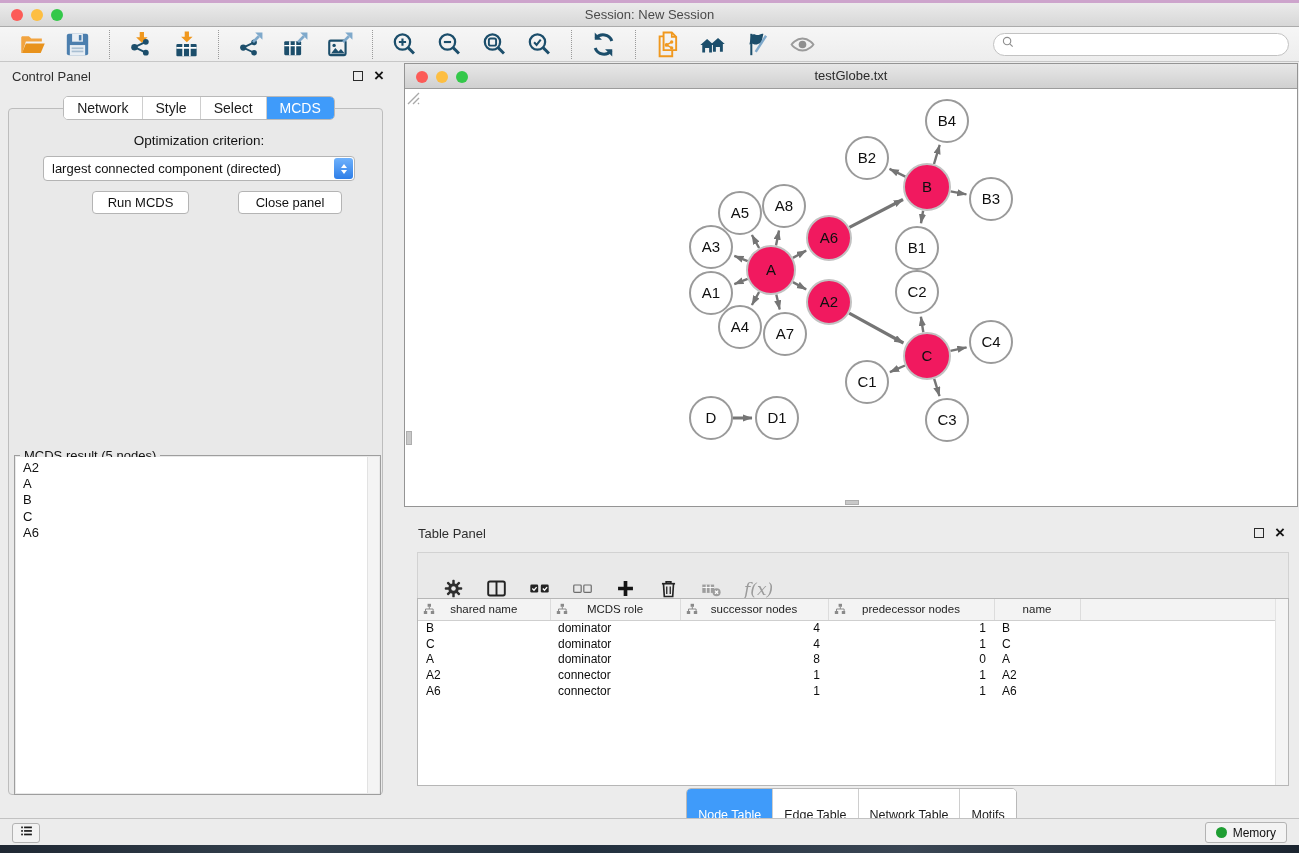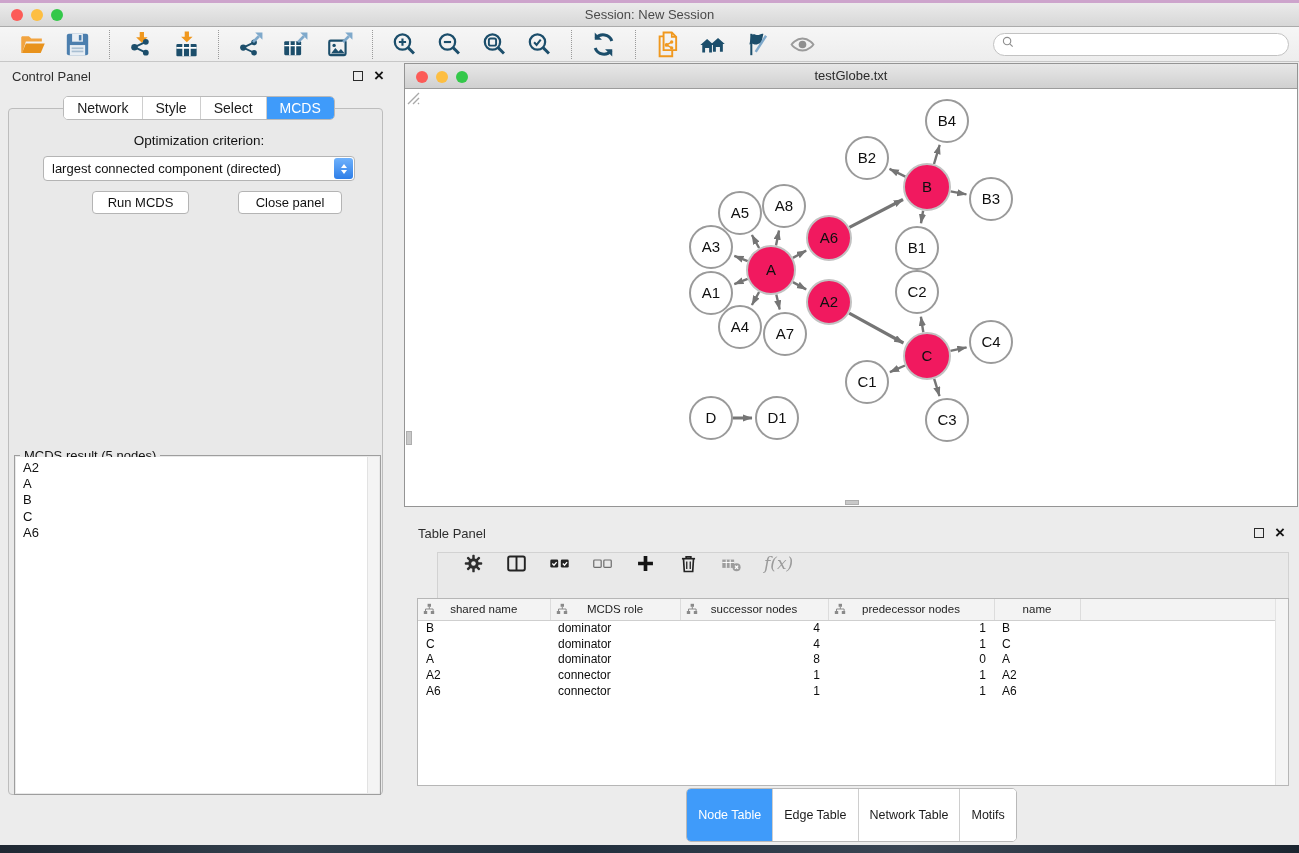--- a/index.html
+++ b/index.html
@@ -65,21 +65,21 @@
   .net-titlebar .title { position:absolute; left:0; right:0; top:4px; text-align:center; font-size:13px; color:#2b2b2b; }
   .net-canvas { position:absolute; left:0; right:0; top:26px; bottom:0; background:#fff; }
   .net-canvas svg { position:absolute; left:0; top:0; }
   .vthumb { position:absolute; left:1px; top:341px; width:6px; height:14px; background:#c9c9c9; border:1px solid #aeaeae; }
   .hthumb { position:absolute; left:440px; bottom:1px; width:14px; height:5px; background:#c9c9c9; border:1px solid #aeaeae; }
   .grip { position:absolute; right:1px; bottom:1px; width:15px; height:15px; }
 
   
   .table-panel { position:absolute; left:404px; top:520px; width:895px; height:296px; }
   .tp-toolbar { position:absolute; left:13px; right:10px; top:32px; height:48px; background:#e9e9e9;
-                border:1px solid #d2d2d2; display:flex; align-items:flex-start; padding-left:14px; gap:0;margin-left:20px; }
+                border:1px solid #d2d2d2; display:flex; align-items:flex-end; padding-left:14px; gap:0; }
   .tp-btn { background:none; border:none; padding:0; margin:0 11px; display:flex; align-items:center; cursor:default; }
   .fx { font-family:"DejaVu Serif", serif; font-style:italic; font-size:17px; color:#9b9b9b; }
   .table-box { position:absolute; left:13px; right:10px; top:78px; height:188px; background:#fff; border:1px solid #b6b6b6; overflow:hidden; }
   table.data { border-collapse:collapse; table-layout:fixed; width:calc(100% - 13px); font-size:12px; }
   table.data th { height:21px; background:#f3f3f3; border-bottom:1px solid #cfcfcf; border-right:1px solid #dcdcdc;
                   font-weight:normal; font-size:11.5px; color:#1e1e1e; position:relative; padding:0; }
   table.data th .hicon { position:absolute; left:5px; top:4px; }
   table.data td { height:15.7px; padding:0 8px; color:#0d0d0d; white-space:nowrap; overflow:hidden; }
   td.num { text-align:right; }
   .tp-tabs-row { position:absolute; left:0; right:0; top:268px; text-align:center; }
@@ -573,15 +573,33 @@
       <div class="scroll-track" style="right:0; top:0; bottom:0; width:13px;"></div>
     </div>
     <div class="tp-tabs-row"><span class="seg" id="tp-tabs">
           <button class="active">Node Table</button>
           <button>Edge Table</button>
           <button>Network Table</button>
           <button>Motifs</button>
         </span></div>
   </div>
 
+  <div class="status-bar">
+    <button class="list-btn">
+      <span id="list-icon-slot"><svg width="17" height="17" viewBox="0 0 24 24">
+            <g fill="#1c1c1c">
+              <rect x="4.5" y="5" width="2.4" height="2.4"></rect>
+              <rect x="8.6" y="5" width="11" height="2.4"></rect>
+              <rect x="4.5" y="10" width="2.4" height="2.4"></rect>
+              <rect x="8.6" y="10" width="11" height="2.4"></rect>
+              <rect x="4.5" y="15" width="2.4" height="2.4"></rect>
+              <rect x="8.6" y="15" width="11" height="2.4"></rect>
+            </g>
+          </svg></span>
+    </button>
+    <button class="memory-btn">
+      <span class="memory-dot"></span>
+      <span>Memory</span>
+    </button>
+  </div>
   <div class="bottom-strip"></div>
 
 </div>
 
 </body></html>

